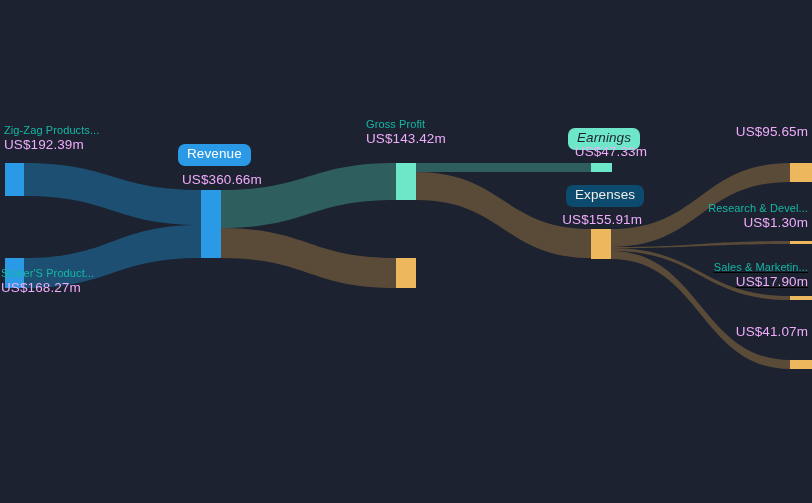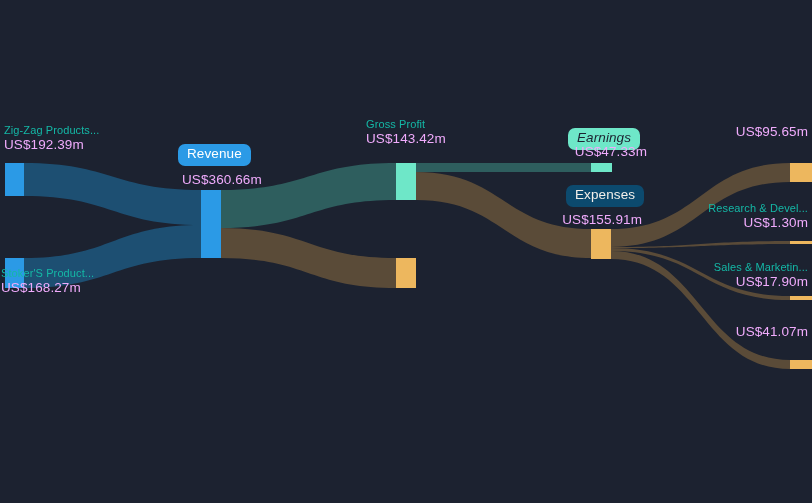--- a/index.html
+++ b/index.html
@@ -172,21 +172,21 @@
 
     <div class="node-label align-right" style="left:608px; top:124px; width:200px;">
       <span class="val">US$95.65m</span>
     </div>
 
     <div class="node-label align-right" style="left:608px; top:202px; width:200px;text-align:right;">
       <span class="ttl">Research &amp; Devel...</span>
       <span class="val">US$1.30m</span>
     </div>
 
-    <div class="node-label align-right" style="left:608px; top:261px; width:200px;">
+    <div class="node-label align-right" style="left:608px; top:261px; width:200px;text-decoration:underline;">
       <span class="ttl">Sales &amp; Marketin...</span>
       <span class="val">US$17.90m</span>
     </div>
 
     <div class="node-label align-right" style="left:608px; top:324px; width:200px;">
       <span class="val">US$41.07m</span>
     </div>
 
   </div>
 </div>

